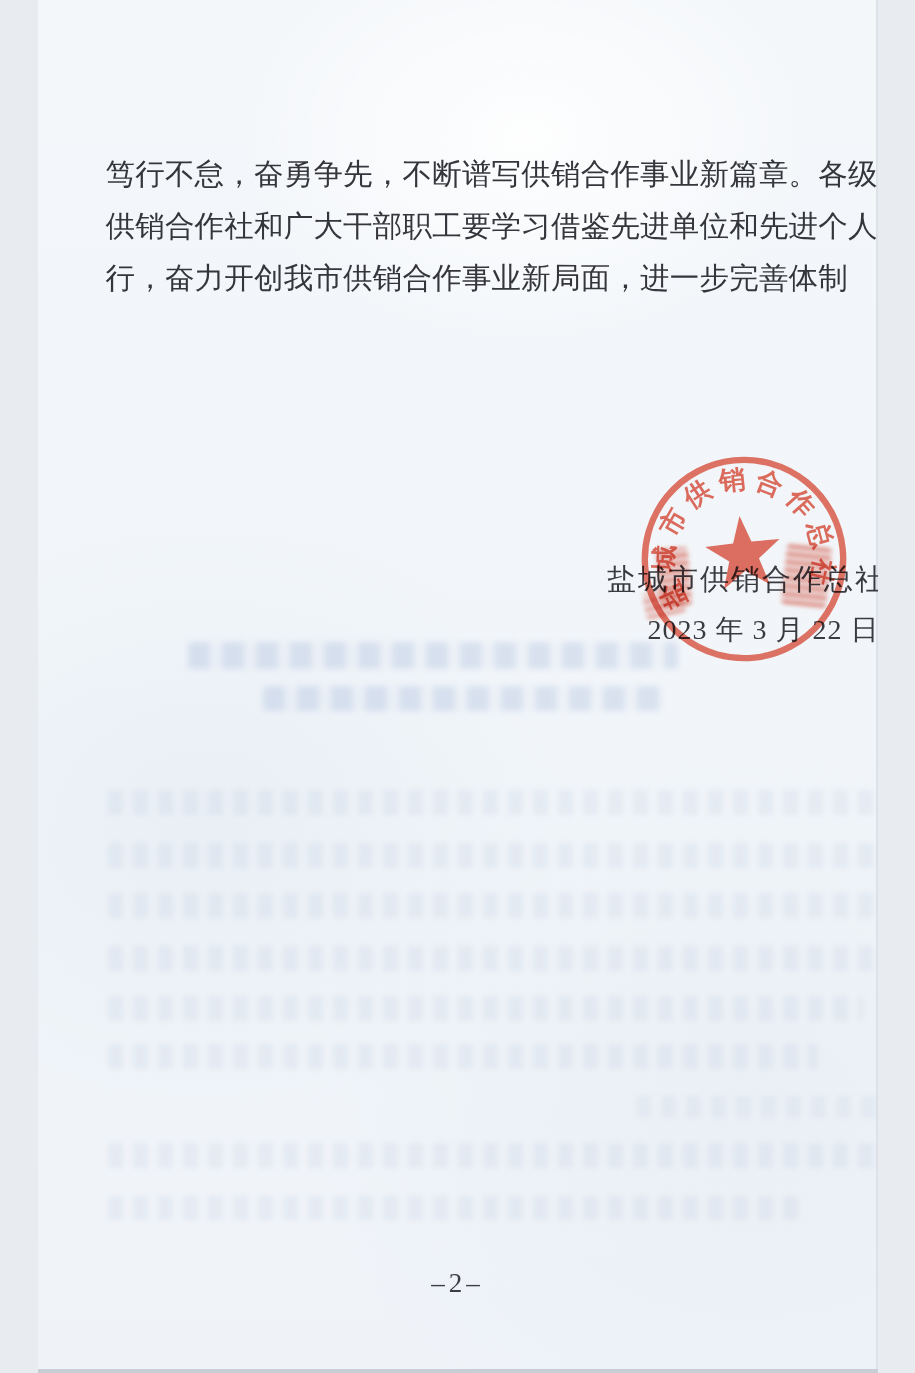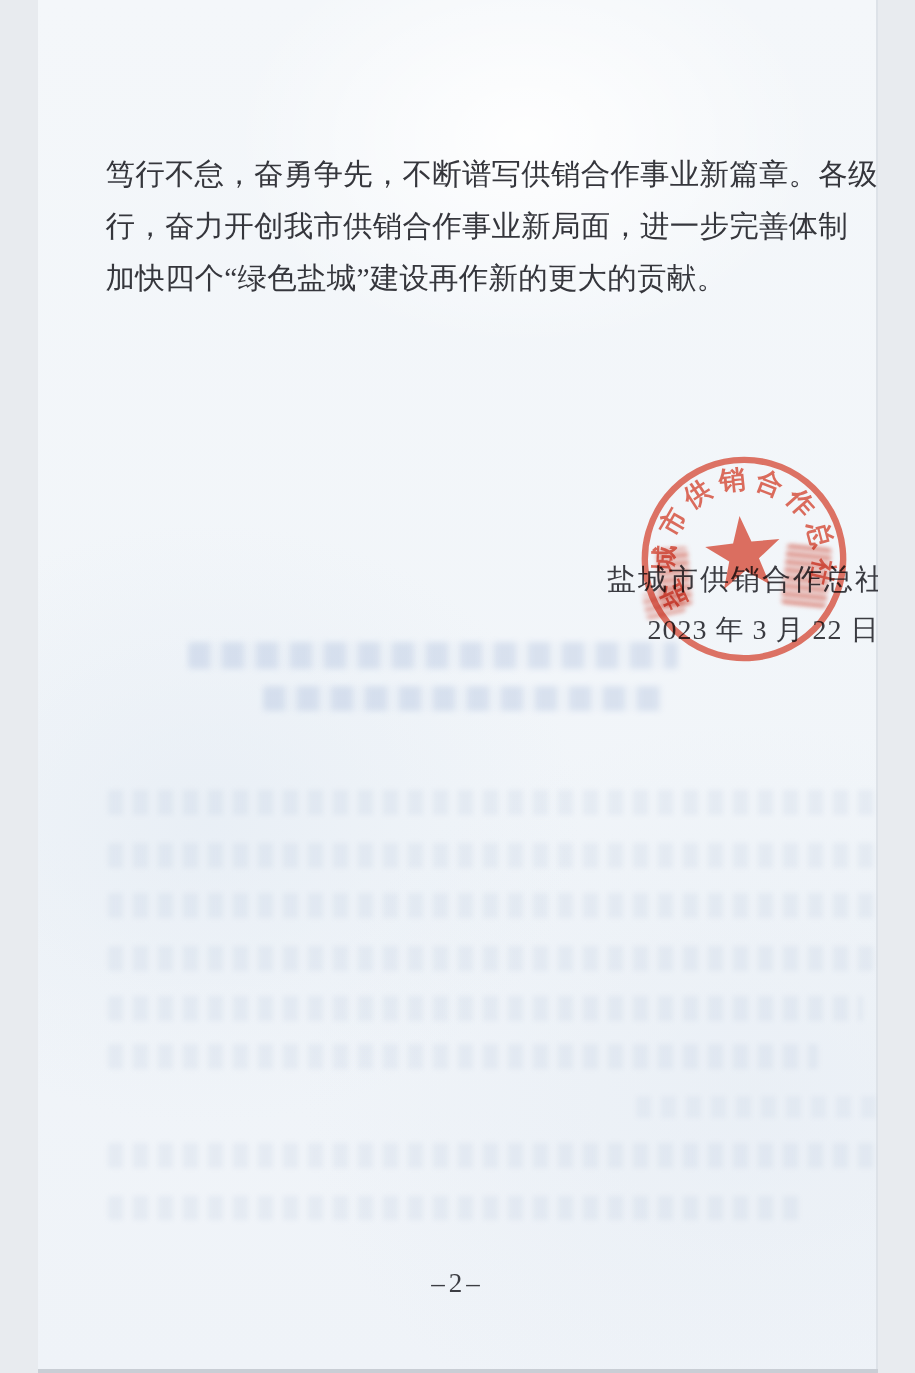--- a/index.html
+++ b/index.html
@@ -137,22 +137,22 @@
     color: #3c3d43;
   }
 </style>
 </head>
 <body>
 
 <div class="page">
 
   <div class="body-text">
     <div class="line">笃行不怠，奋勇争先，不断谱写供销合作事业新篇章。各级</div>
+    <div class="line">供销合作社和广大干部职工要学习借鉴先进单位和先进个人</div>
     <div class="line">行，奋力开创我市供销合作事业新局面，进一步完善体制</div>
-    <div class="line">加快四个“绿色盐城”建设再作新的更大的贡献。</div>
   </div>
 
   <div>
     <div class="ghost title" style="left:150px; top:642px; width:490px; height:27px;"></div>
     <div class="ghost title" style="left:225px; top:686px; width:400px; height:25px;"></div>
     <div class="ghost" style="left:70px;  top:790px;  width:775px; height:25px;"></div>
     <div class="ghost" style="left:70px;  top:843px;  width:775px; height:25px;"></div>
     <div class="ghost" style="left:70px;  top:893px;  width:775px; height:25px;"></div>
     <div class="ghost" style="left:70px;  top:946px;  width:765px; height:25px;"></div>
     <div class="ghost" style="left:70px;  top:996px;  width:755px; height:25px;"></div>

